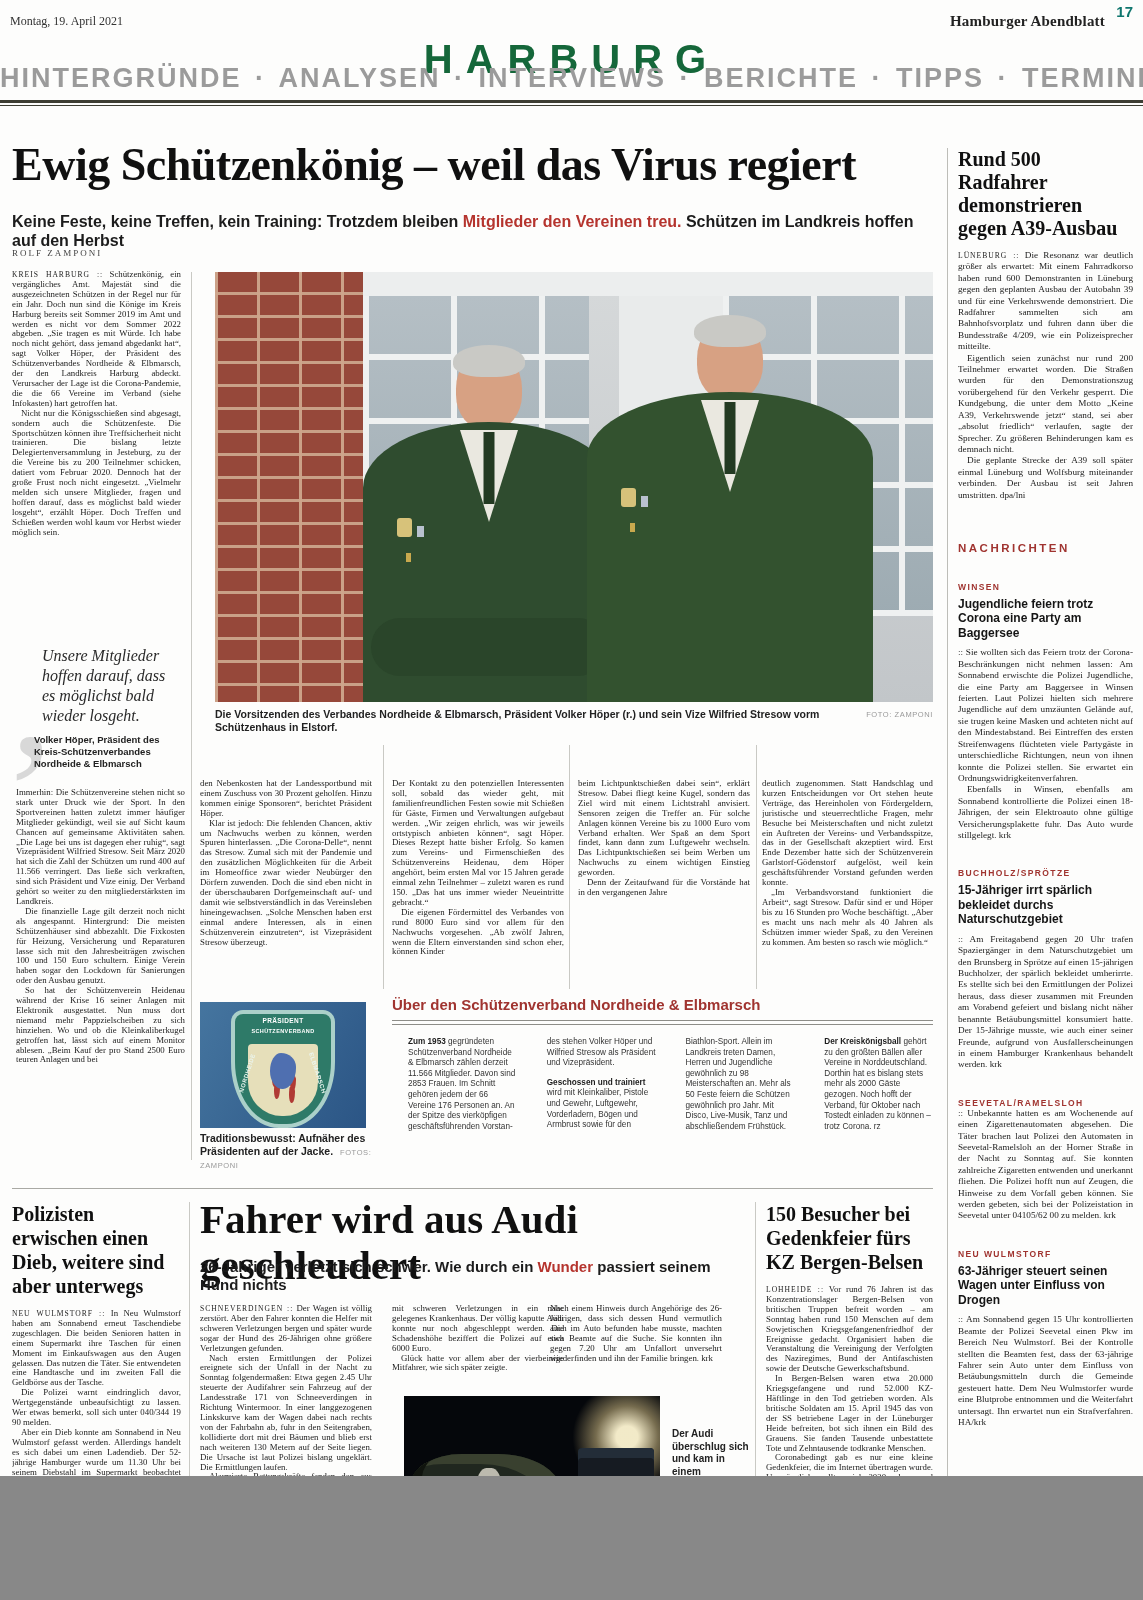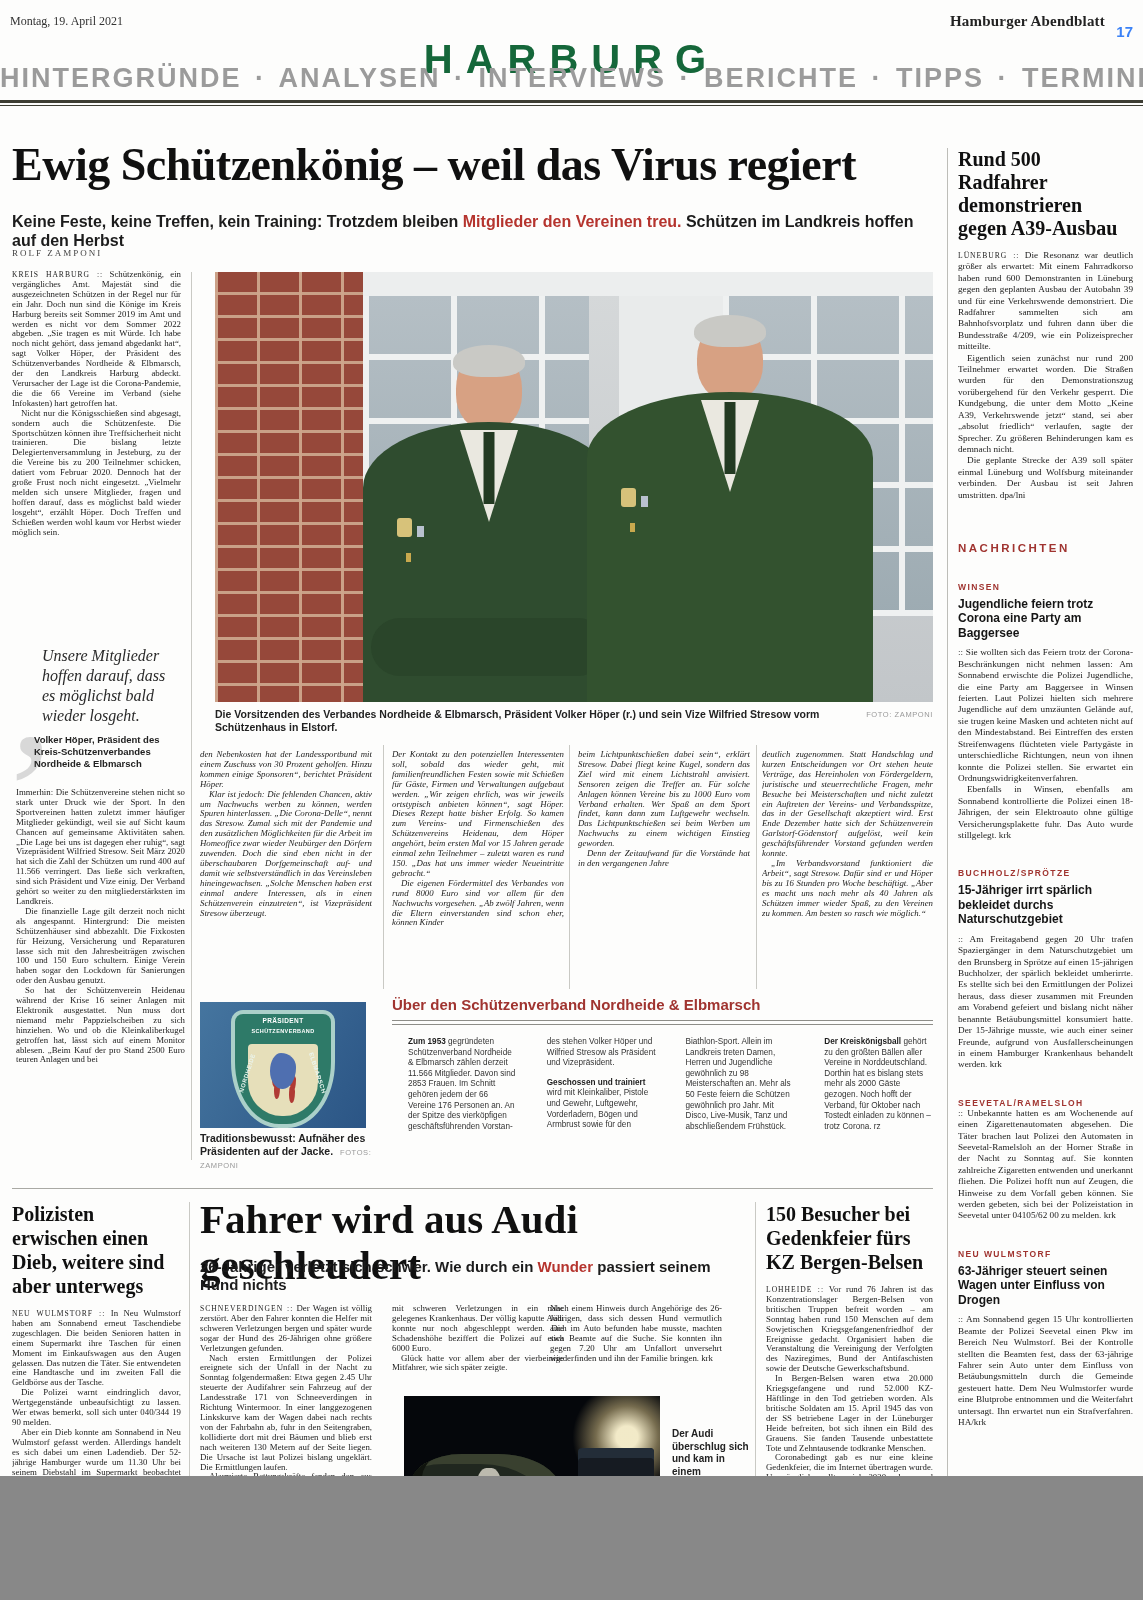--- a/index.html
+++ b/index.html
@@ -5,21 +5,21 @@
   html,body{margin:0;padding:0;background:#888;}
   #page{position:relative;width:1143px;height:1476px;background:#fdfdfc;overflow:hidden;
         font-family:"Liberation Serif",serif;color:#1b1b1b;}
   .abs{position:absolute;}
 
   
   .hdr-date{left:10px;top:14px;font:12px/14px "Liberation Serif",serif;color:#333;}
   .hdr-title{left:0;top:4px;width:100%;text-align:center;
              font:700 40px/46px "Liberation Sans",sans-serif;letter-spacing:13px;color:#15673a;margin-top:32px;}
   .hdr-masthead{right:38px;top:13px;font:700 15px/16px "Liberation Serif",serif;color:#222;letter-spacing:.2px;}
-  .hdr-page{right:10px;top:24px;font:700 15px/16px "Liberation Sans",sans-serif;color:#3b82f6;text-align:center;}
+  .hdr-page{right:10px;top:4px;font:700 15px/16px "Liberation Sans",sans-serif;color:#0f766e;text-align:center;}
   .hdr-nav{left:0;top:62px;width:100%;text-align:center;white-space:nowrap;
            font:700 27px/32px "Liberation Sans",sans-serif;color:#9b9b9b;letter-spacing:2px;word-spacing:4px;}
   .hdr-rule{left:0;top:100px;width:1143px;height:2px;border-top:3px solid #3d3d33;border-bottom:1px solid #3d3d33;}
 
   
   .vrule{width:0;border-left:1px solid #c9c9c4;}
   .hrule{height:0;border-top:1px solid #a9a9a4;}
 
   
   .lead-hl{left:12px;top:140px;width:922px;font:700 46px/50px "Liberation Serif",serif;color:#101010;letter-spacing:-.5px;}
@@ -27,21 +27,21 @@
   .red{color:#b5342e;}
   .lead-byline{left:12px;top:248px;font:9px/11px "Liberation Serif",serif;letter-spacing:2px;color:#444;text-transform:uppercase;}
 
   .body{font:8.8px/9.9px "Liberation Serif",serif;text-align:justify;color:#1c1c1c;hyphens:auto;overflow:hidden;}
   .body p{margin:0;text-indent:9px;}
   .body p.fp{text-indent:0;}
   .dl{text-transform:uppercase;font-size:7.6px;letter-spacing:1px;color:#222;}
 
   .col1{left:12px;top:270px;width:169px;height:374px;}
   .col1b{left:16px;top:788px;width:169px;height:372px;}
-  .colrow{top:750px;width:172px;height:248px;font-style:italic;}
+  .colrow{top:779px;width:172px;height:248px;}
 
   
   .pquote{left:12px;top:646px;width:169px;height:136px;overflow:visible;}
   .q-glyph{position:absolute;left:-10px;top:-34px;font:170px/170px "Liberation Serif",serif;color:#d8d8d8;z-index:0;}
   .q-text{position:relative;z-index:1;margin-left:30px;font:italic 16px/20px "Liberation Serif",serif;color:#2a2a2a;}
   .q-attr{position:relative;z-index:1;margin:8px 6px 0 22px;text-align:left;
           font:700 9.5px/12px "Liberation Sans",sans-serif;color:#222;}
 
   
   .photo-main{left:215px;top:272px;width:718px;height:430px;overflow:hidden;background:linear-gradient(#d6d9da,#c2c6c9);}

